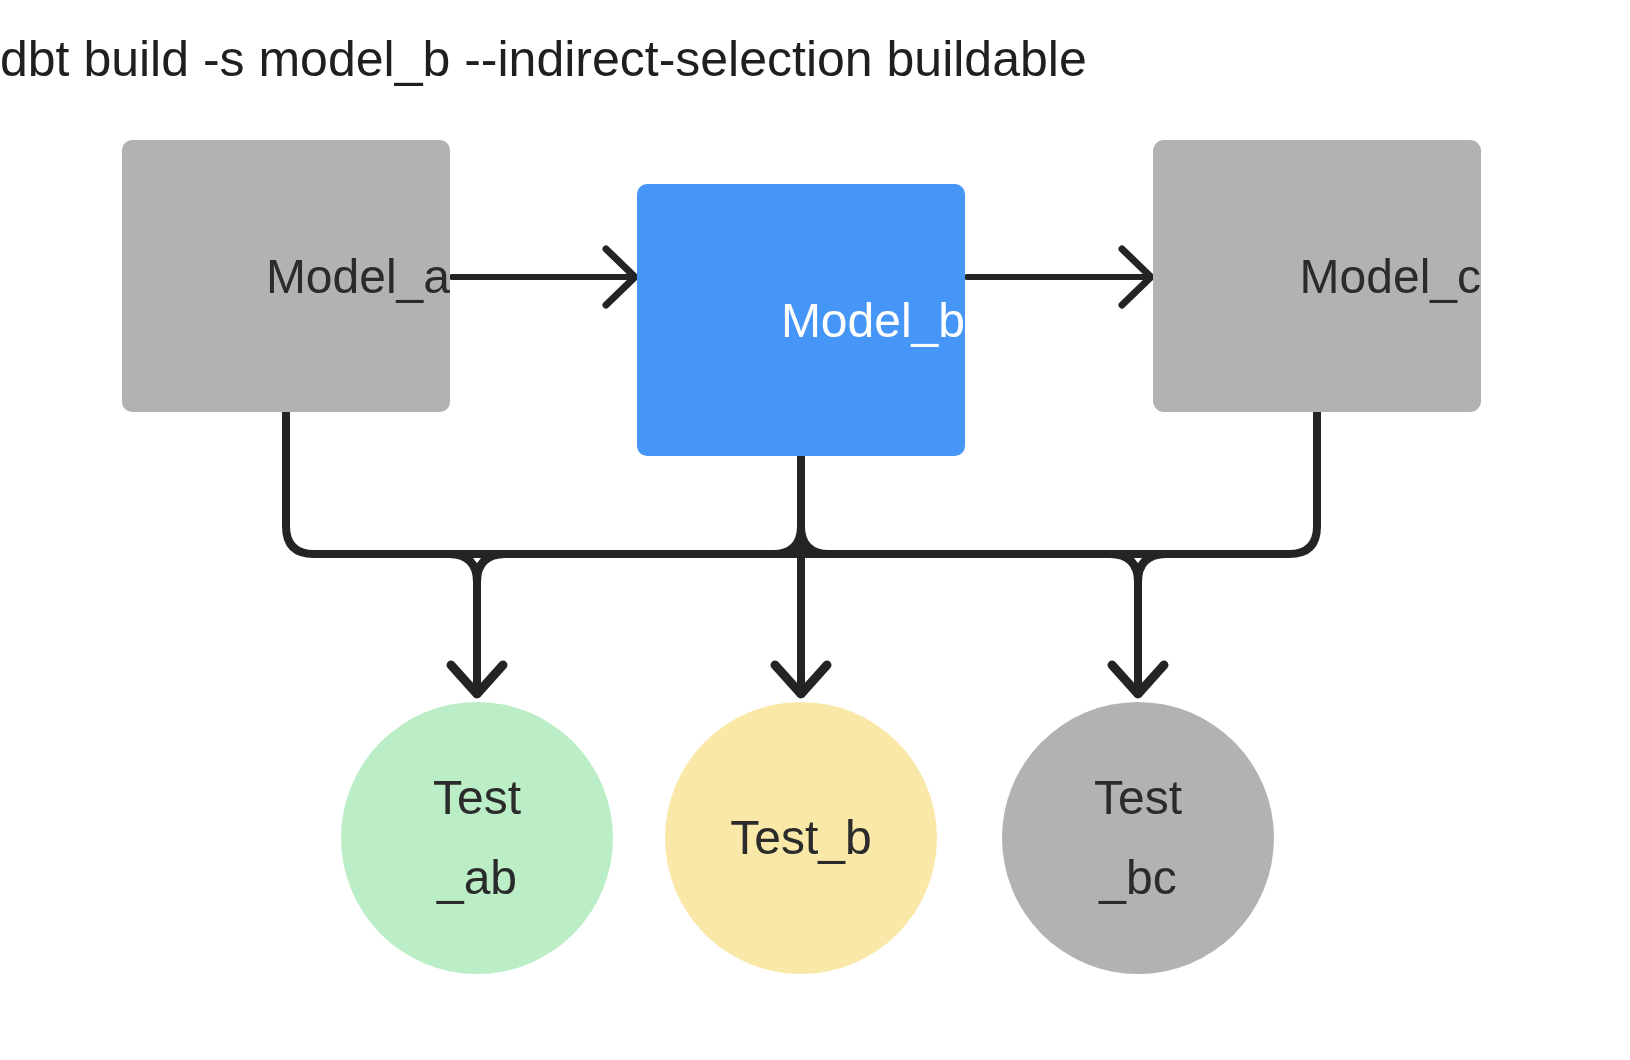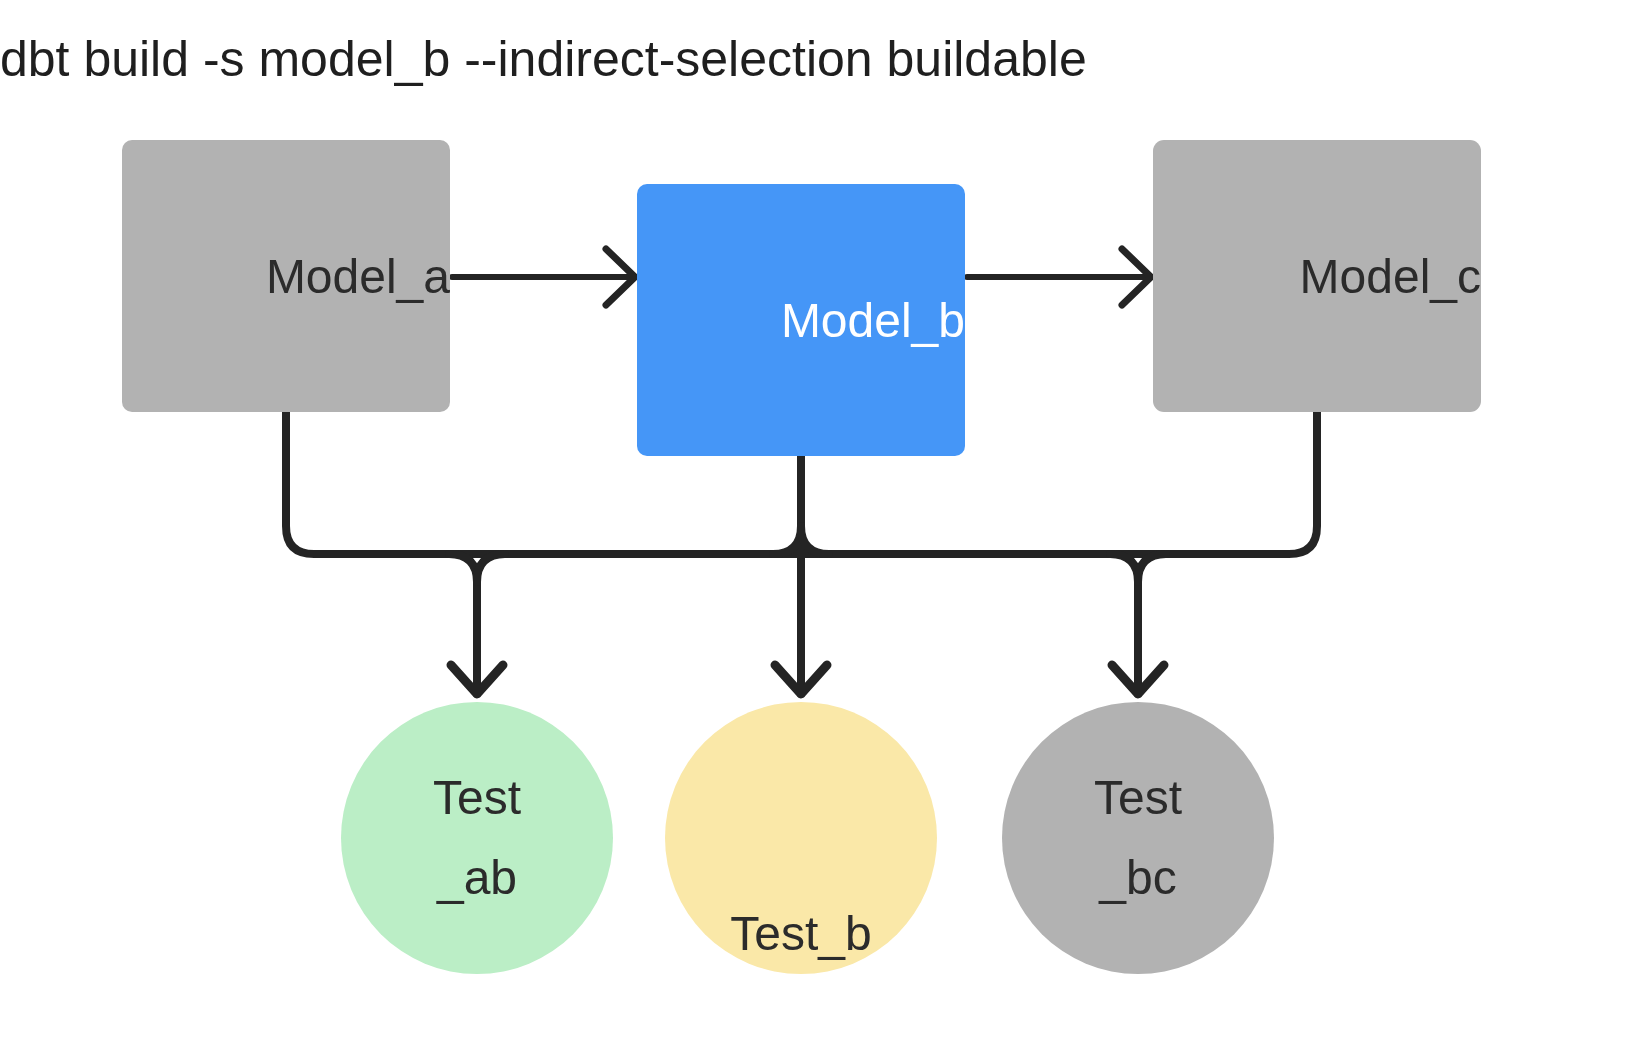--- a/index.html
+++ b/index.html
@@ -46,21 +46,21 @@
     font-size:48px;font-weight:500;color:#2b2b2b;white-space:nowrap;
   }
   .model-b .model-label{color:#ffffff;}
   .test-node{
     position:absolute;
     top:702px;width:272px;height:272px;
     border-radius:50%;
     display:flex;flex-direction:column;align-items:center;justify-content:center;
   }
   .test-ab{left:341px;background:var(--node-green,#bbeec6);}
-  .test-b{left:665px;background:var(--node-yellow,#fae8a8);justify-content:flex-end;}
+  .test-b{left:665px;background:var(--node-yellow,#fae8a8);}
   .test-bc{left:1002px;background:var(--node-gray,#b2b2b2);}
   .circle-line{
     font-size:48px;font-weight:500;line-height:80px;
     color:#2b2b2b;text-align:center;white-space:nowrap;
   }
   .circle-line:empty{display:none;}
 </style>
 </head>
 <body>
 

